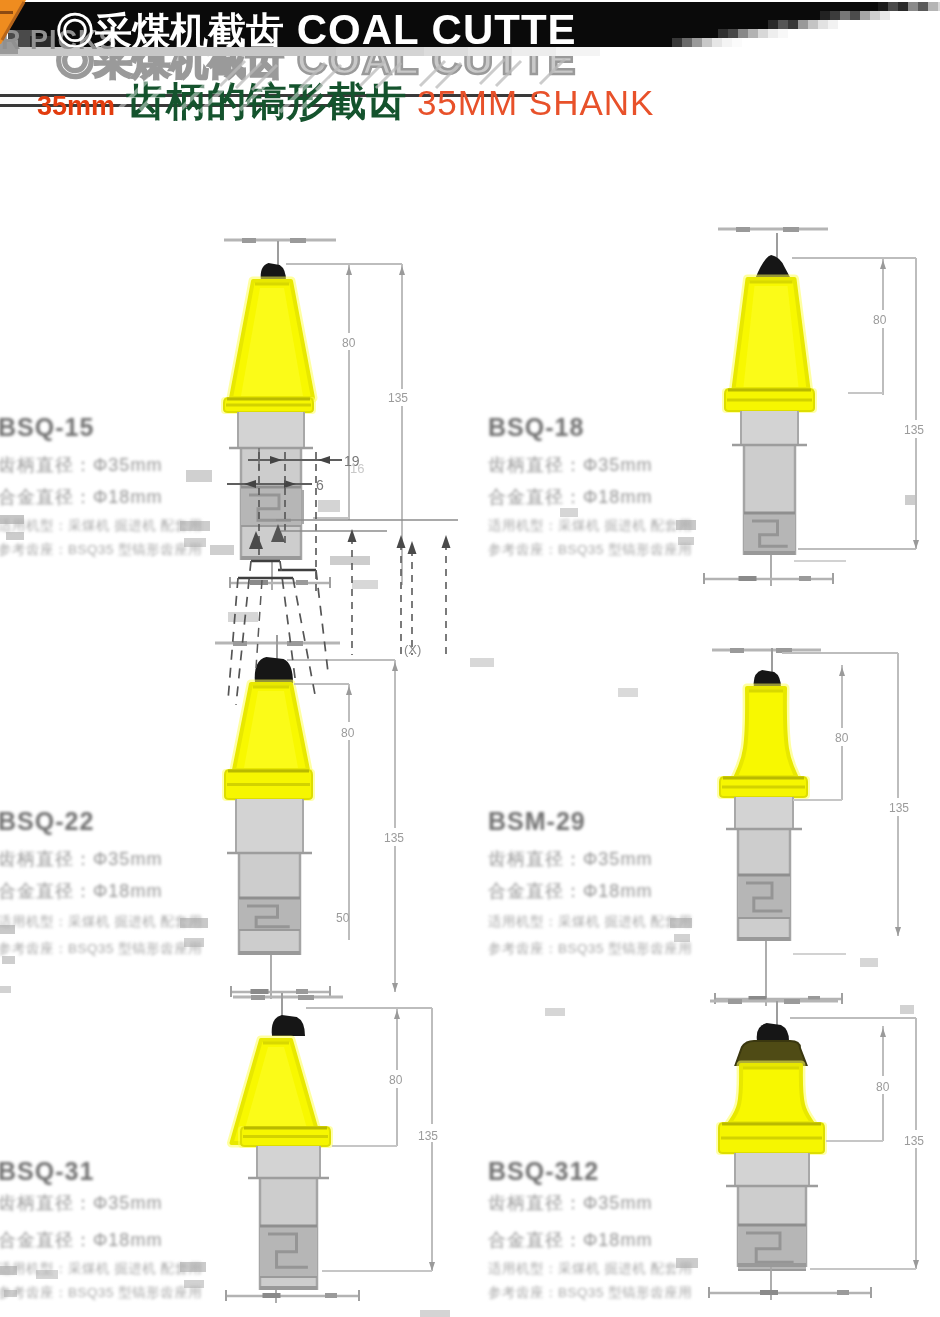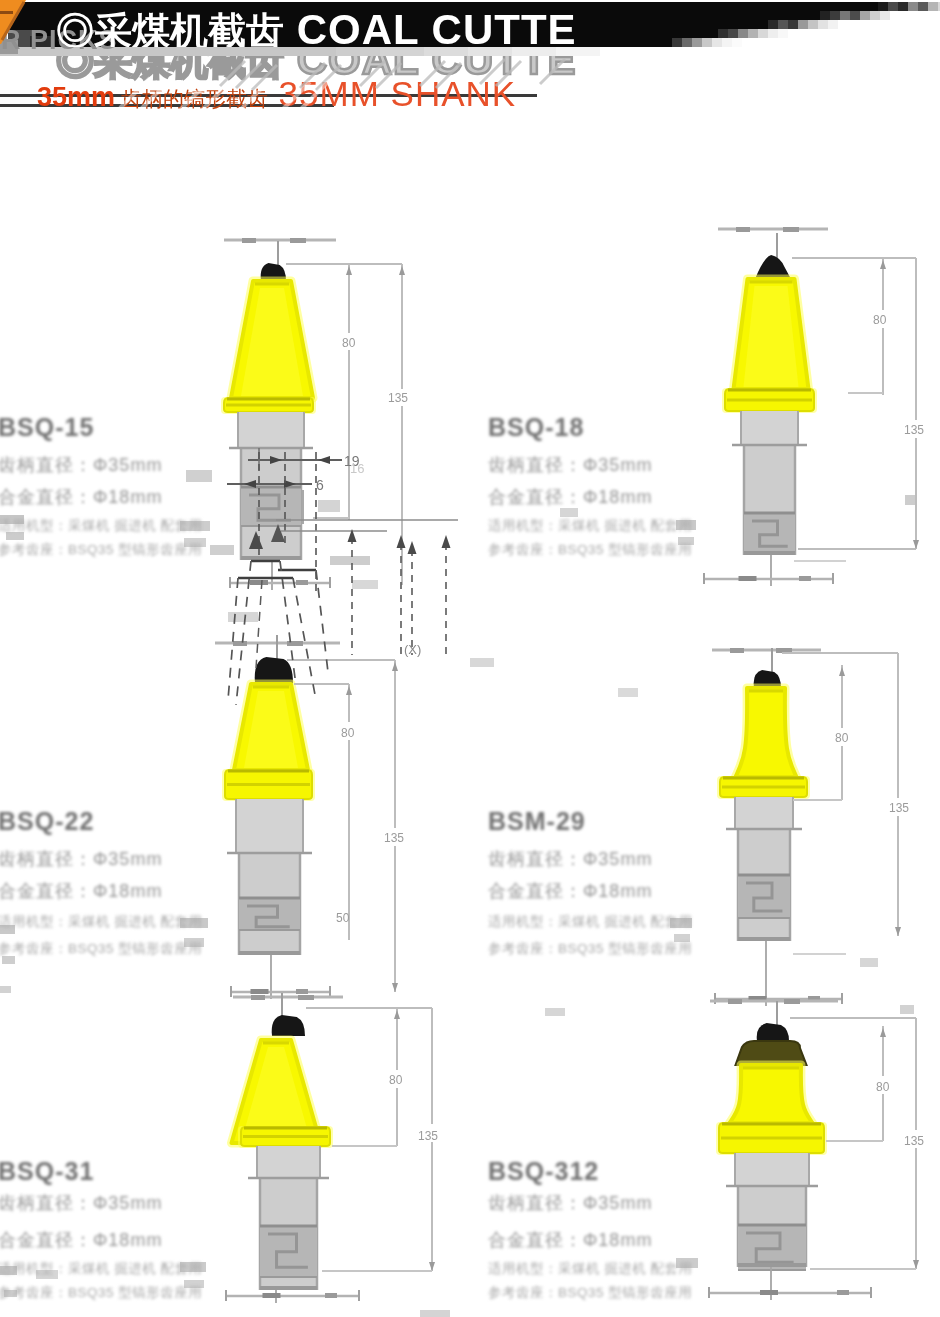--- a/index.html
+++ b/index.html
@@ -83,21 +83,21 @@
 
 <div class="abs" style="left:0;top:0;z-index:4;">
 <svg width="60" height="60" viewBox="0 0 60 60">
 <polygon points="0,0 26,0 1,44 0,44" fill="#ef8c1f"></polygon>
 <line x1="24" y1="2" x2="2" y2="40" stroke="#b5641a" stroke-width="3"></line>
 <rect x="0" y="11" width="13" height="3" fill="#8c4a12"></rect>
 </svg>
 </div>
 
 <div class="abs" style="left:37px;top:74px;z-index:5;white-space:nowrap;">
-  <span style="font-size:27px;font-weight:bold;color:#e23c0e;letter-spacing:0px;text-align:center;">35mm</span><span style="font-size:21px;font-weight:normal;color:#c2410c;"> 齿柄的镐形截齿</span><span style="font-size:35px;color:#e8512a;letter-spacing:1px;">  35MM SHANK</span>
+  <span style="font-size:27px;font-weight:bold;color:#e23c0e;letter-spacing:0px;text-align:center;">35mm</span><span style="font-size:40px;font-weight:bold;color:#14532d;"> 齿柄的镐形截齿</span><span style="font-size:35px;color:#e8512a;letter-spacing:1px;">  35MM SHANK</span>
 </div>
 
 <div class="abs" style="left:0;top:56px;width:620px;height:60px;z-index:6;">
 <svg width="620" height="60" viewBox="0 0 620 60">
 <g stroke="#bbbbbb" stroke-width="3" opacity="0.75">
 <line x1="220" y1="30" x2="245" y2="5"></line>
         <line x1="236" y1="32" x2="261" y2="7"></line>
 <line x1="252" y1="34" x2="277" y2="9"></line>
         <line x1="300" y1="32" x2="325" y2="7"></line>
 <line x1="316" y1="34" x2="341" y2="9"></line>

